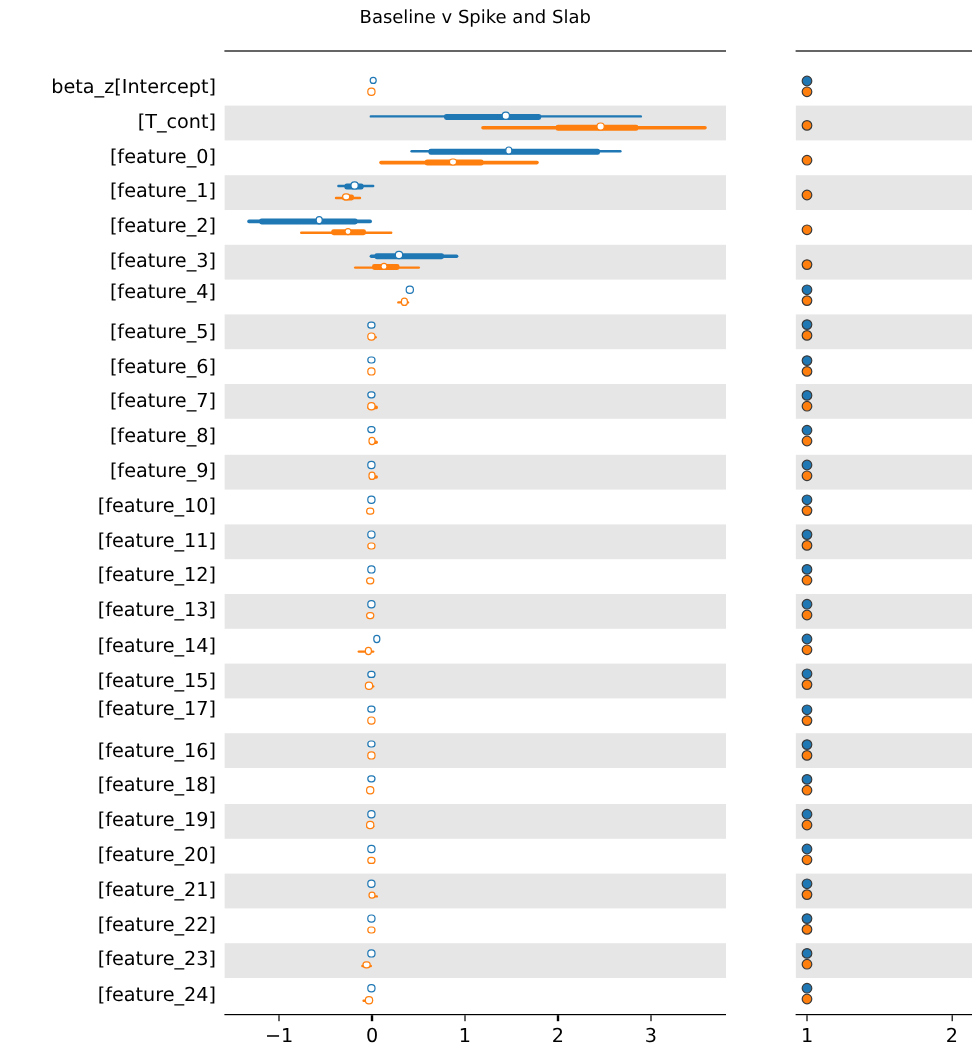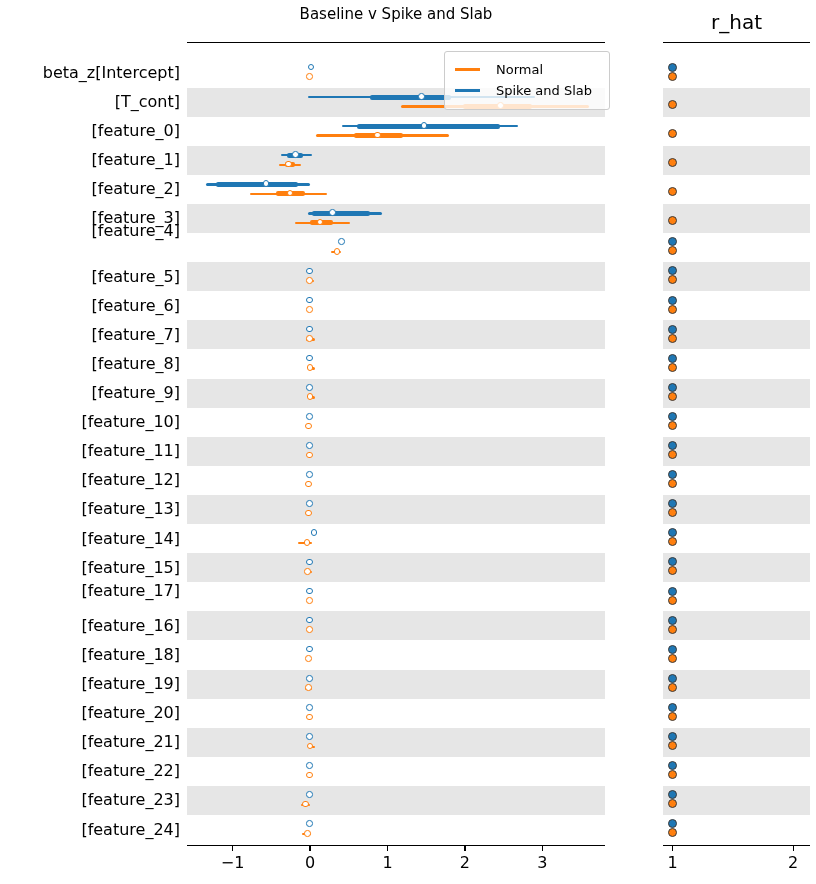--- a/index.html
+++ b/index.html
@@ -55,30 +55,29 @@
 </style>
 </head>
 <body>
 
 <div class="figure">
 
   <div class="title-left">
     <div>Baseline v Spike and Slab</div>
   </div>
 
-  <div class="title-rhat">r_hat</div>
 
   <div class="row-labels" id="row-labels">
       <div class="row-label" style="top: 29.95px;">beta_z[Intercept]</div>
       <div class="row-label" style="top: 59.05px;">[T_cont]</div>
       <div class="row-label" style="top: 88.15px;">[feature_0]</div>
       <div class="row-label" style="top: 117.25px;">[feature_1]</div>
       <div class="row-label" style="top: 146.35px;">[feature_2]</div>
       <div class="row-label" style="top: 175.45px;">[feature_3]</div>
-      <div class="row-label" style="top: 188px;">[feature_4]</div>
+      <div class="row-label" style="top: 201px;">[feature_4]</div>
       <div class="row-label" style="top: 233.65px;">[feature_5]</div>
       <div class="row-label" style="top: 262.75px;">[feature_6]</div>
       <div class="row-label" style="top: 291.85px;">[feature_7]</div>
       <div class="row-label" style="top: 320.95px;">[feature_8]</div>
       <div class="row-label" style="top: 350.05px;">[feature_9]</div>
       <div class="row-label" style="top: 379.15px;">[feature_10]</div>
       <div class="row-label" style="top: 408.25px; text-align: right;">[feature_11]</div>
       <div class="row-label" style="top: 437.35px;">[feature_12]</div>
       <div class="row-label" style="top: 466.45px;">[feature_13]</div>
       <div class="row-label" style="top: 495.55px;">[feature_14]</div>
@@ -202,30 +201,20 @@
         <div class="marker-ring" style="left: 118.978px; top: 728.75px; border-color: rgb(255, 127, 14);"></div>
         <div class="band gray" style="top: 742.9px; height: 29.1px; z-index: 0;"></div>
         <div class="marker-ring" style="left: 118.978px; top: 748.35px; border-color: rgb(31, 119, 180);"></div>
         <div class="cred-line" style="left: 113.789px; top: 760.75px; width: 9.28889px; height: 2.4px; background: rgb(255, 127, 14); z-index: 2;"></div>
         <div class="marker-ring" style="left: 115.107px; top: 757.85px; border-color: rgb(255, 127, 14);"></div>
         <div class="band" style="top: 772px; height: 29.1px; z-index: 0;"></div>
         <div class="marker-ring" style="left: 118.978px; top: 777.45px; border-color: rgb(31, 119, 180);"></div>
         <div class="cred-line" style="left: 115.337px; top: 789.85px; width: 8.51481px; height: 2.4px; background: rgb(255, 127, 14); z-index: 2;"></div>
         <div class="marker-ring" style="left: 117.43px; top: 786.95px; border-color: rgb(255, 127, 14);"></div>
       </div>
-    <div class="legend">
-      <div class="legend-entry">
-        <span class="legend-swatch" id="swatch-normal" style="background: rgb(255, 127, 14);"></span>
-        <span>Normal</span>
-      </div>
-      <div class="legend-entry">
-        <span class="legend-swatch" id="swatch-spike" style="background: rgb(31, 119, 180);"></span>
-        <span>Spike and Slab</span>
-      </div>
-    </div>
   </div>
 
   <div class="axes axes-rhat">
     <div class="plot-layer" id="rhat-plot">
         <div class="band" style="top: 15.4px; height: 29.1px; z-index: 0;"></div>
         <div class="rhat-dot" style="left: 4.73934px; top: 19.75px; background: rgb(31, 119, 180);"></div>
         <div class="rhat-dot" style="left: 4.73934px; top: 28.75px; background: rgb(255, 127, 14);"></div>
         <div class="band gray" style="top: 44.5px; height: 29.1px; z-index: 0;"></div>
         <div class="rhat-dot" style="left: 4.73934px; top: 56.65px; background: rgb(255, 127, 14);"></div>
         <div class="band" style="top: 73.6px; height: 29.1px; z-index: 0;"></div>

